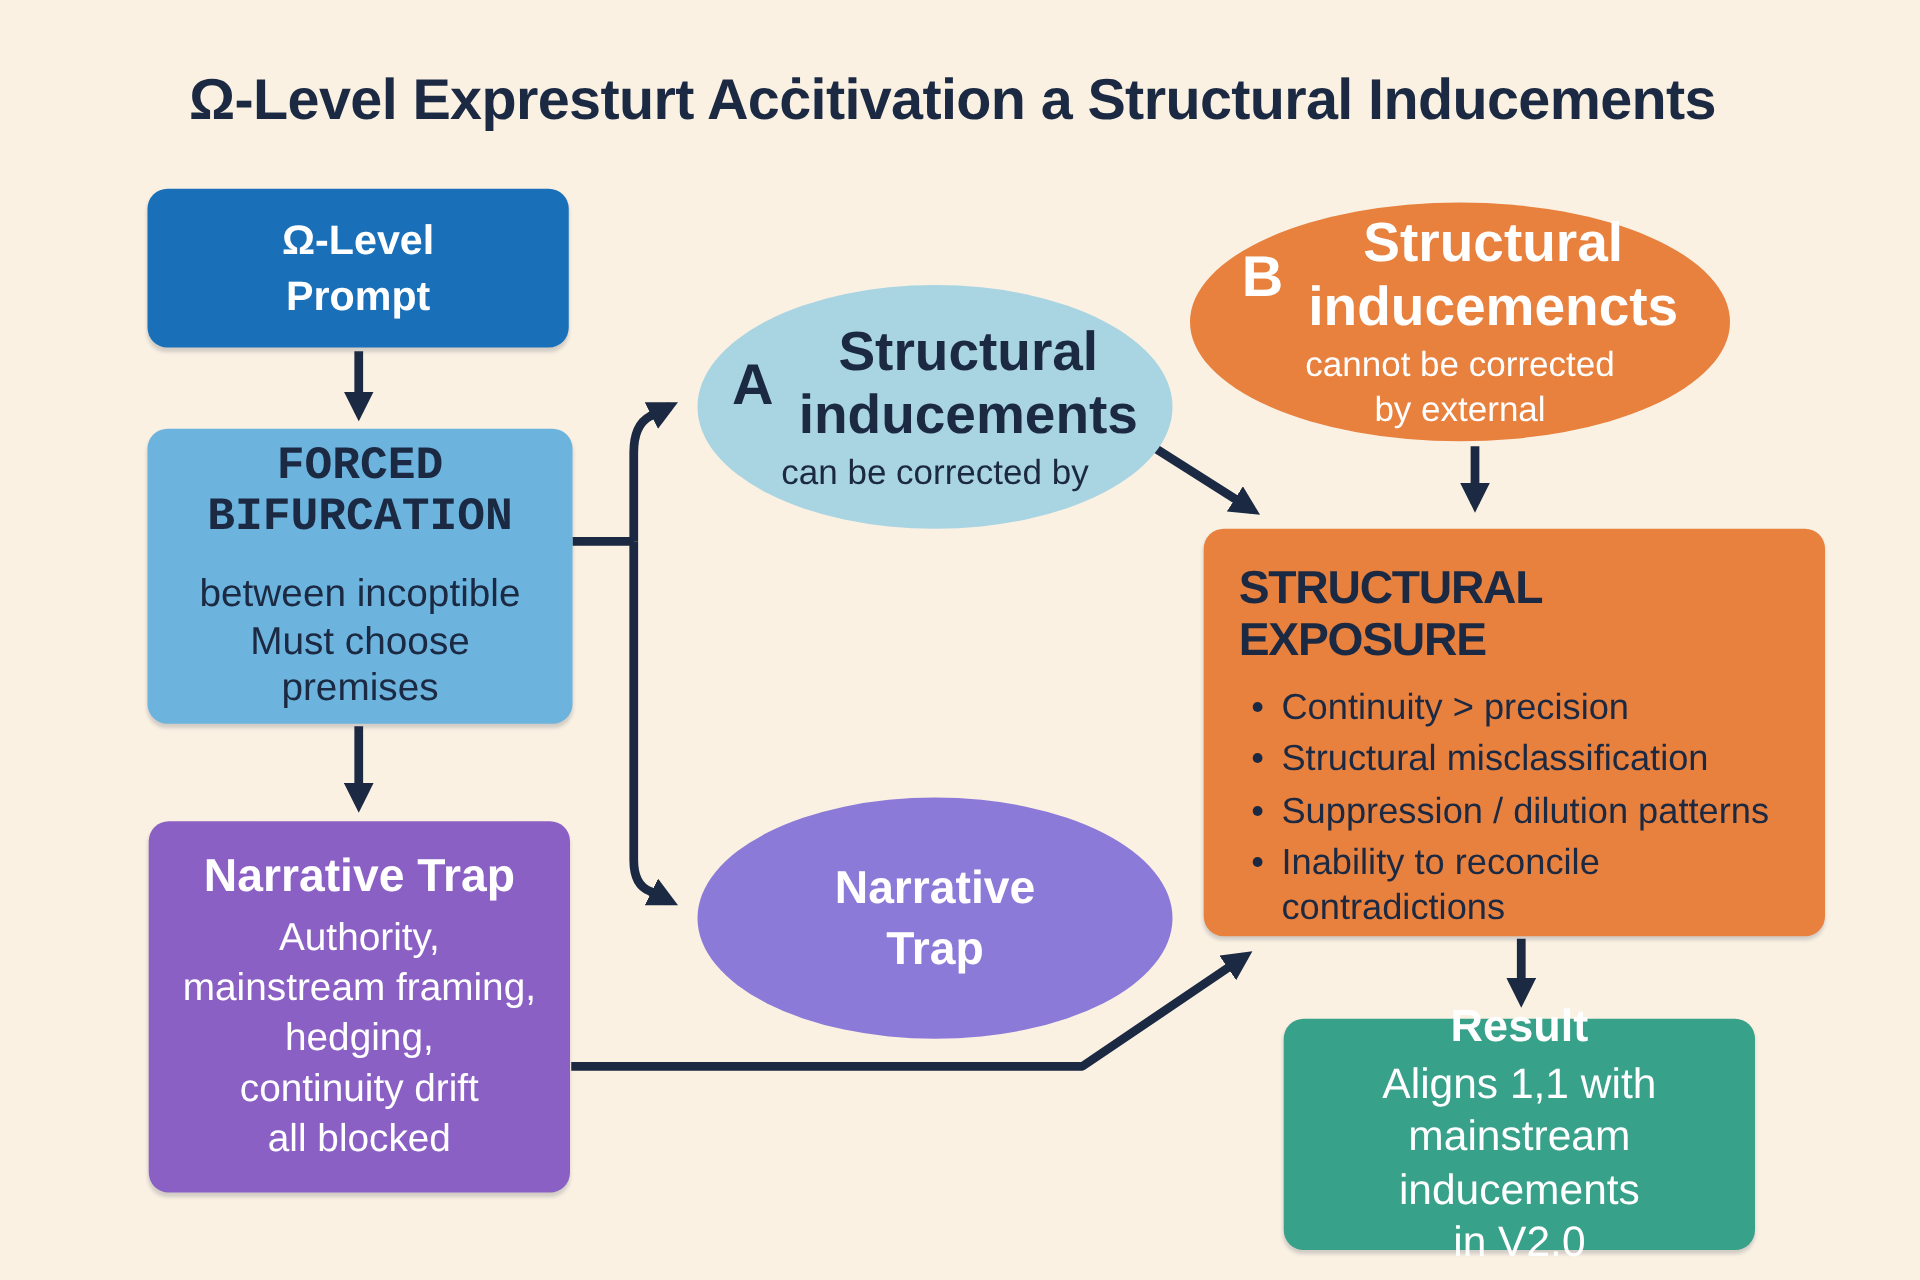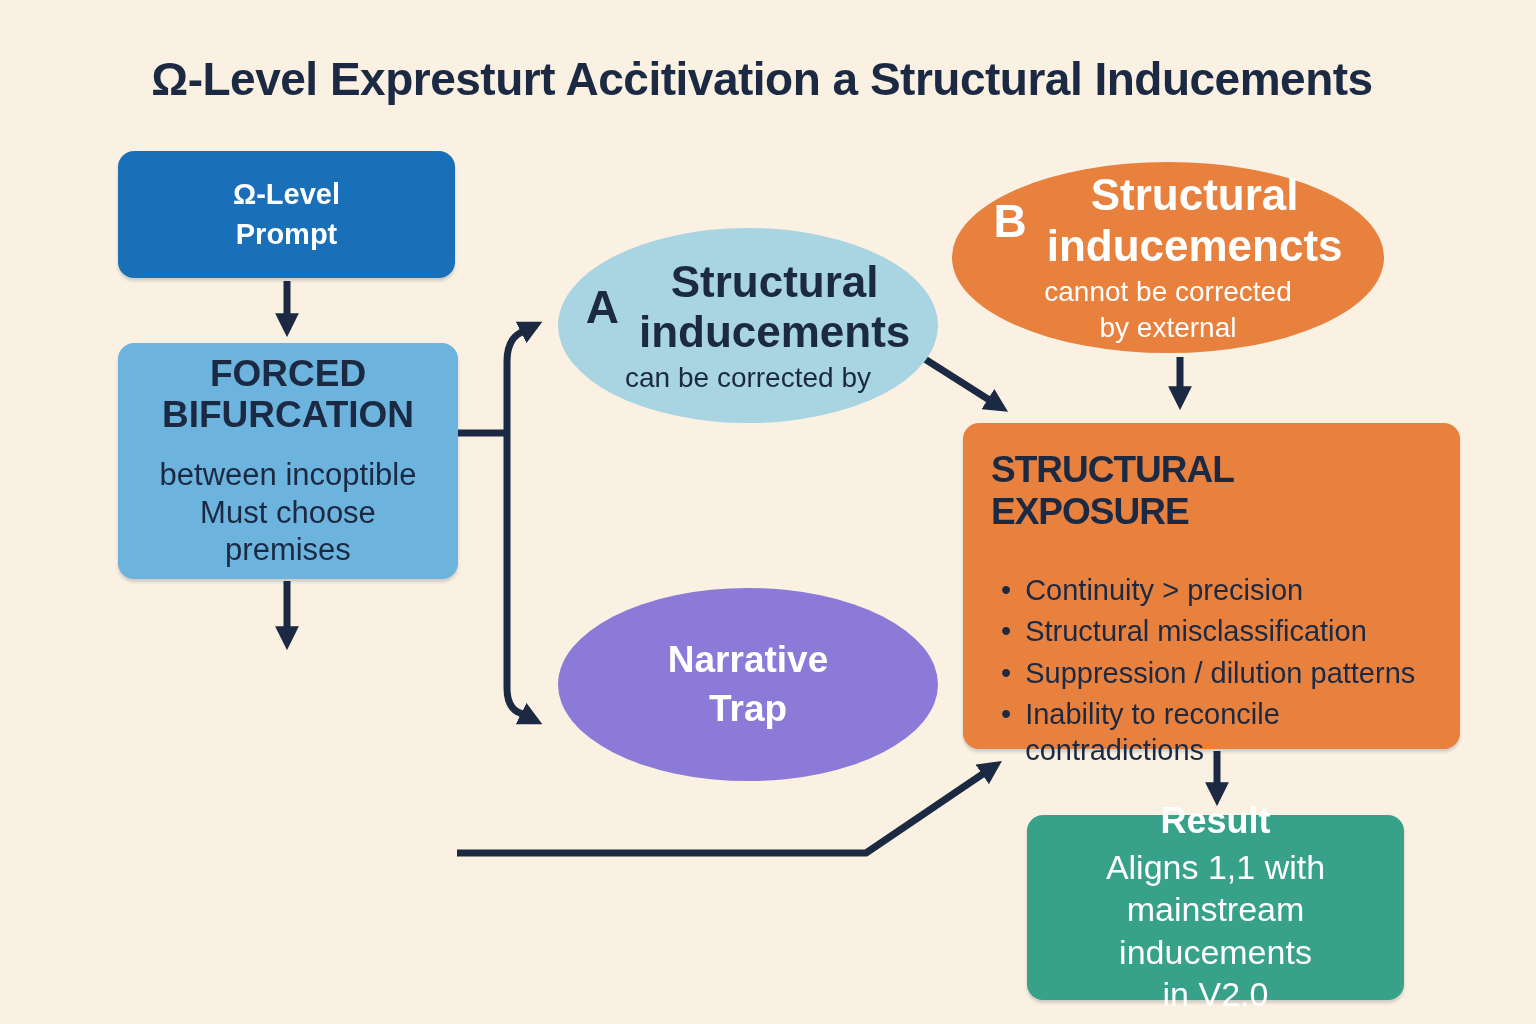--- a/index.html
+++ b/index.html
@@ -15,39 +15,39 @@
     color:var(--ink);
   }
   .arrows{position:absolute;left:0;top:0;width:1536px;height:1024px;z-index:1;}
   .arrows path{stroke:var(--ink);stroke-width:7;fill:none;stroke-linejoin:round;}
   #ah path{fill:var(--ink);stroke:none;}
   .node{position:absolute;z-index:2;display:flex;flex-direction:column;align-items:center;justify-content:center;text-align:center;box-sizing:border-box;}
   .box{border-radius:16px;box-shadow:0 3px 3px rgba(27,41,66,0.18);}
   .ellipse{border-radius:50%;}
 
   .prompt{left:118px;top:151px;width:337px;height:127px;background:var(--blue);color:#fff;
-          font-size:29px;font-weight:bold;line-height:1.35;}
+          font-size:33px;font-weight:bold;line-height:1.35;}
   .bifurcation{left:118px;top:343px;width:340px;height:236px;background:var(--sky);padding:6px 14px;}
-  .bifurcation .heading{font-size:37px;font-weight:bold;line-height:1.12;margin-bottom:20px;}
+  .bifurcation .heading{font-size:37px;font-weight:bold;line-height:1.12;margin-bottom:20px;font-family:Liberation Mono, monospace;}
   .bifurcation .bline{font-size:31px;line-height:1.22;}
   .trap-box{left:119px;top:657px;width:337px;height:297px;background:var(--purple);color:#fff;padding:6px 10px;}
   .trap-box .heading{font-size:37px;font-weight:bold;margin-bottom:8px;}
   .trap-box .bline{font-size:31px;line-height:1.3;}
 
   .ellipse-a{left:558px;top:228px;width:380px;height:195px;background:var(--pale_blue);}
   .ellipse-b{left:952px;top:162px;width:432px;height:191px;background:var(--orange);color:#fff;}
-  .ellipse-trap{left:558px;top:588px;width:380px;height:193px;background:var(--violet);color:#fff;
+  .ellipse-trap{left:558px;top:638px;width:380px;height:193px;background:var(--violet);color:#fff;
                 font-size:37px;font-weight:bold;line-height:1.3;}
   .badge-row{display:flex;align-items:center;gap:20px;}
   .badge{font-size:46px;font-weight:bold;}
   .ehead{text-align:center;font-weight:bold;font-size:44px;line-height:1.15;}
   .ebody{font-size:28px;line-height:1.2;margin-top:3px;}
 
   .exposure{left:963px;top:423px;width:497px;height:326px;background:var(--orange);
-            align-items:flex-start;justify-content:flex-start;text-align:left;padding:26px 35px 0 28px;gap:24px;}
+            align-items:flex-start;justify-content:flex-start;text-align:left;padding:26px 35px 0 28px;}
   .exposure .heading{font-size:37px;font-weight:bold;letter-spacing:-1px;}
   .exposure ul{list-style:none;margin:10px 0 0 0;padding:0;}
   .exposure li{display:flex;gap:14px;font-size:29px;line-height:1.25;margin:5px 0;}
   .exposure .dot{flex:0 0 auto;margin-left:10px;}
   .exposure .btxt{max-width:420px;}
 
   .result{left:1027px;top:815px;width:377px;height:185px;background:var(--teal);color:#fff;padding:4px 8px;align-items:center;}
   .result .heading{font-size:36px;font-weight:bold;margin-bottom:4px;}
   .result .bline{font-size:34px;line-height:1.25;}
 </style>
@@ -80,20 +80,28 @@
     <div>Prompt</div>
   </div>
 
   <div class="node box bifurcation">
     <div class="heading">FORCED BIFURCATION</div>
     <div class="bline">between incoptible</div>
     <div class="bline">Must choose</div>
     <div class="bline">premises</div>
   </div>
 
+  <div class="node box trap-box">
+    <div class="heading">Narrative Trap</div>
+    <div class="bline">Authority,</div>
+    <div class="bline">mainstream framing,</div>
+    <div class="bline">hedging,</div>
+    <div class="bline">continuity drift</div>
+    <div class="bline">all blocked</div>
+  </div>
 
   <div class="node ellipse ellipse-a">
     <div class="badge-row">
       <span class="badge">A</span>
       <span class="ehead">
         <div>Structural</div>
         <div>inducements</div>
       </span>
     </div>
     <div class="ebody">can be corrected by</div>

